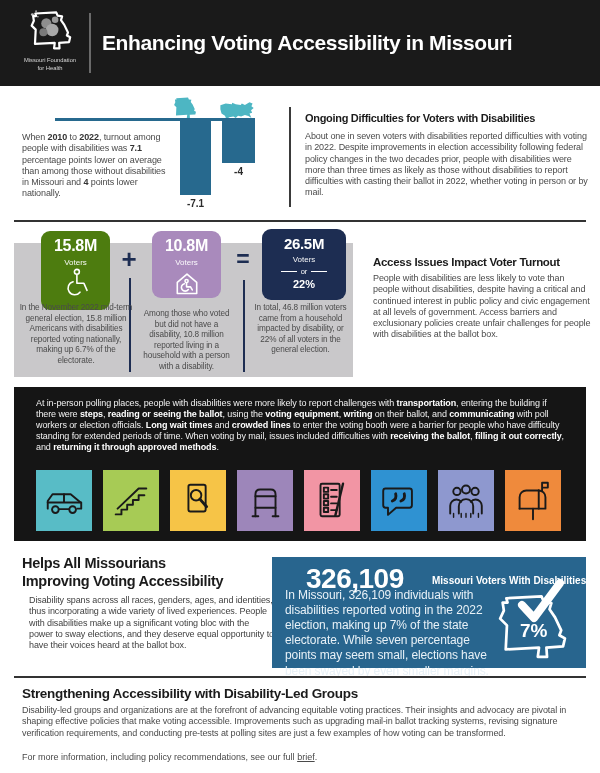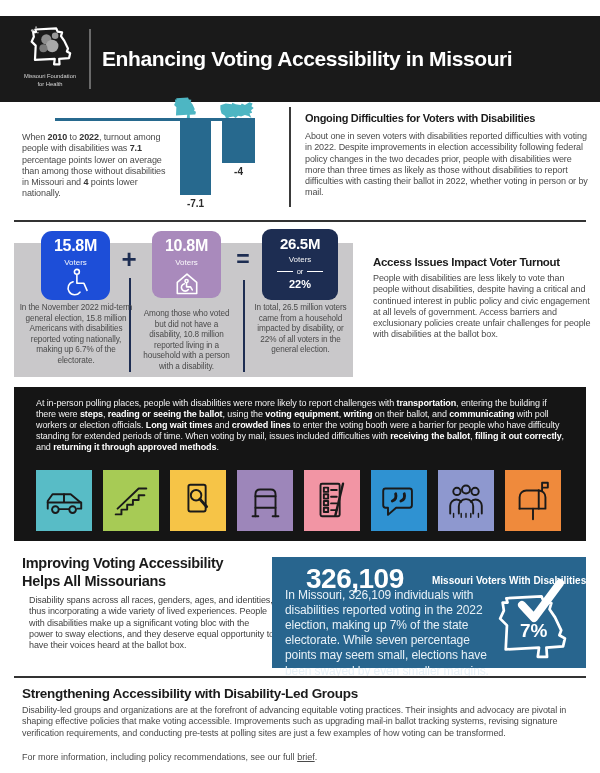--- a/index.html
+++ b/index.html
@@ -1,19 +1,19 @@
 <!DOCTYPE html>
 <html><head>
 <meta charset="utf-8">
 <style>
   html,body{margin:0;padding:0;background:#fff;}
   .page{position:relative;width:600px;height:773px;background:#fff;font-family:"Liberation Sans",sans-serif;overflow:hidden;}
   .abs{position:absolute;}
   
-  .header{top:16px;left:0;width:600px;height:86px;background:#1a1a1a;}
+  .header{top:0;left:0;width:600px;height:86px;background:#1a1a1a;}
   .logo-box{left:12px;top:8px;width:76px;height:70px;text-align:center;color:#ddd;}
   .logo-caption{font-size:5.8px;line-height:1.35;color:#d8d8d8;margin-top:1px;}
   .header-divider{left:89px;top:13px;width:1.5px;height:60px;background:#6a6a6a;}
   .header-title{left:102px;top:0;width:492px;height:86px;display:flex;align-items:center;color:#fff;font-size:21px;font-weight:bold;letter-spacing:-0.4px;white-space:nowrap;}
   
   .h2{font-weight:bold;color:#1b1b1b;letter-spacing:-0.3px;white-space:nowrap;}
   .body-text{font-size:9px;line-height:1.25;color:#4a4a4a;letter-spacing:-0.1px;}
   .body-text b{color:#333;}
   .hr{height:2px;background:#333;}
   
@@ -104,21 +104,21 @@
 
   <div class="abs" style="left:289px;top:107px;width:2px;height:100px;background:#3a3a3a;"></div>
 
   <div class="abs h2" style="left:305px;top:112px;font-size:11px;">Ongoing Difficulties for Voters with Disabilities</div>
   <div class="abs body-text" style="left:305px;top:131px;width:286px;">About one in seven voters with disabilities reported difficulties with voting in 2022. Despite improvements in election accessibility following federal policy changes in the two decades prior, people with disabilities were more than three times as likely as those without disabilities to report difficulties with casting their ballot in 2022, whether voting in person or by mail.</div>
 
   <div class="abs hr" style="left:14px;top:220px;width:572px;"></div>
 
   <div class="abs gray-band" style="left:14px;top:243px;width:339px;height:134px;"></div>
 
-  <div class="abs stat-box" style="left: 41px; top: 231px; width: 69px; height: 69px; background-color: #1d4ed8; border-radius: 11px;">
+  <div class="abs stat-box" style="left: 41px; top: 231px; width: 69px; height: 79px; background-color: #4d7c0f;">
     <div class="stat-value">15.8M</div>
     <div class="stat-sub">Voters</div>
     <svg class="white-icon" width="30" height="30" viewBox="0 0 34 34">
       <circle cx="18" cy="5.5" r="2.8"></circle>
       <path d="M18 9 v9.5 h8 l3.5 8"></path>
       <path d="M21.5 28.5 a7.5 7.5 0 1 1 -7.8 -11.8"></path>
     </svg>
   </div>
 
   <div class="abs op" style="left:116px;top:246px;width:26px;font-size:26px;">+</div>
@@ -131,34 +131,34 @@
       <path d="M6 17.5 L17 8 L28 17.5 V30 H6 Z"></path>
       <circle cx="16.5" cy="16" r="1.8"></circle>
       <path d="M16.5 18 v4.5 h4.5 l2 3.5"></path>
       <path d="M18.5 25.5 a4.3 4.3 0 1 1 -4.6 -6.6"></path>
     </svg>
   </div>
 
   <div class="abs op" style="left:231px;top:248px;width:24px;font-size:23px;">=</div>
   <div class="abs vline" style="left:243px;top:280px;height:92px;"></div>
 
-  <div class="abs stat-box" style="left: 262px; top: 229px; width: 76px; height: 71px; background-color: rgb(29, 45, 82);">
+  <div class="abs stat-box" style="left: 262px; top: 229px; width: 84px; height: 71px; background-color: rgb(29, 45, 82);">
     <div class="stat-value" style="font-size:15px;">26.5M</div>
     <div class="stat-sub">Voters</div>
     <div class="or-row">
       <span class="dash"></span>
         <span>or</span>
         <span class="dash"></span>
     </div>
     <div class="pct">22%</div>
   </div>
 
   <div class="abs caption" style="left:18px;top:303px;width:116px;">In the November 2022 mid-term general election, 15.8 million Americans with disabilities reported voting nationally, making up 6.7% of the electorate.</div>
   <div class="abs caption" style="left:140px;top:309px;width:93px;">Among those who voted but did not have a disability, 10.8 million reported living in a household with a person with a disability.</div>
-  <div class="abs caption" style="left:253px;top:303px;width:95px;">In total, 26.5 million voters came from a household impacted by disability, or 22% of all voters in the general election.</div>
+  <div class="abs caption" style="left:253px;top:303px;width:95px;">In total, 46.8 million voters came from a household impacted by disability, or 22% of all voters in the general election.</div>
 
   <div class="abs h2" style="left:373px;top:256px;font-size:11.5px;">Access Issues Impact Voter Turnout</div>
   <div class="abs body-text" style="left:373px;top:273px;width:218px;">People with disabilities are less likely to vote than people without disabilities, despite having a critical and continued interest in public policy and civic engagement at all levels of government. Access barriers and exclusionary policies create unfair challenges for people with disabilities at the ballot box.</div>
 
   <div class="abs black-band" style="left:14px;top:387px;width:572px;height:154px;">
     <div class="abs challenges-text" style="left:22px;top:11px;width:530px;"><span>At in-person polling places, people with disabilities were more likely to report challenges with </span><b>transportation</b><span>, entering the building if there were </span><b>steps</b><span>, </span><b>reading or seeing the ballot</b><span>, using the </span><b>voting equipment</b><span>, </span><b>writing</b><span> on their ballot, and </span><b>communicating</b><span> with poll workers or election officials. </span><b>Long wait times</b><span> and </span><b>crowded lines</b><span> to enter the voting booth were a barrier for people who have difficulty standing for extended periods of time. When voting by mail, issues included difficulties with </span><b>receiving the ballot</b><span>, </span><b>filling it out correctly</b><span>, and </span><b>returning it through approved methods</b><span>.</span></div>
     <div class="abs tiles" style="left:22px;top:83px;">
       <div class="tile" style="background-color: rgb(88, 188, 198);">
         <svg width="44" height="44" viewBox="0 0 46 46">
           <path d="M6 31 v-8 l5-7 h19 l11 9 v6 h-4"></path>
@@ -220,22 +220,22 @@
           <path d="M9 31 h20 V12"></path>
           <path d="M29 12 a7 7 0 0 1 7 7 v12 h-7"></path>
           <path d="M32.5 12 V4 h6 v5 h-6"></path>
           <path d="M23 31 v11"></path>
         </svg>
       </div>
     </div>
   </div>
 
   <div class="abs h2" style="left:22px;top:554px;font-size:14.5px;line-height:1.25;">
+    <div>Helps All Missourians</div>
     <div>Improving Voting Accessibility</div>
-    <div>Helps All Missourians</div>
   </div>
   <div class="abs body-text" style="left:29px;top:595px;width:245px;color:#3f3f3f;">Disability spans across all races, genders, ages, and identities, thus incorporating a wide variety of lived experiences. People with disabilities make up a significant voting bloc with the power to sway elections, and they deserve equal opportunity to have their voices heard at the ballot box.</div>
 
   <div class="abs teal-box" style="left: 272px; top: 557px; width: 314px; height: 111px; background-color: rgb(40, 101, 142);">
     <div class="abs big-num" style="left:34px;top:8px;">326,109</div>
     <div class="abs big-num-label" style="left:160px;top:18px;">Missouri Voters With Disabilities</div>
     <div class="abs teal-body" style="left:13px;top:31px;width:205px;">In Missouri, 326,109 individuals with disabilities reported voting in the 2022 election, making up 7% of the state electorate. While seven percentage points may seem small, elections have been swayed by even smaller margins.</div>
     <svg class="abs" style="left:222px;top:16px;" width="90" height="90" viewBox="0 0 90 90">
       <use href="#mo-shape" x="0" y="16" width="74" height="74" fill="none" stroke="#fff" stroke-width="2.2" stroke-linejoin="round"></use>
       <path d="M28 32 L40 45 L66 10" stroke="#fff" stroke-width="8" fill="none" stroke-linecap="round" stroke-linejoin="round"></path>

